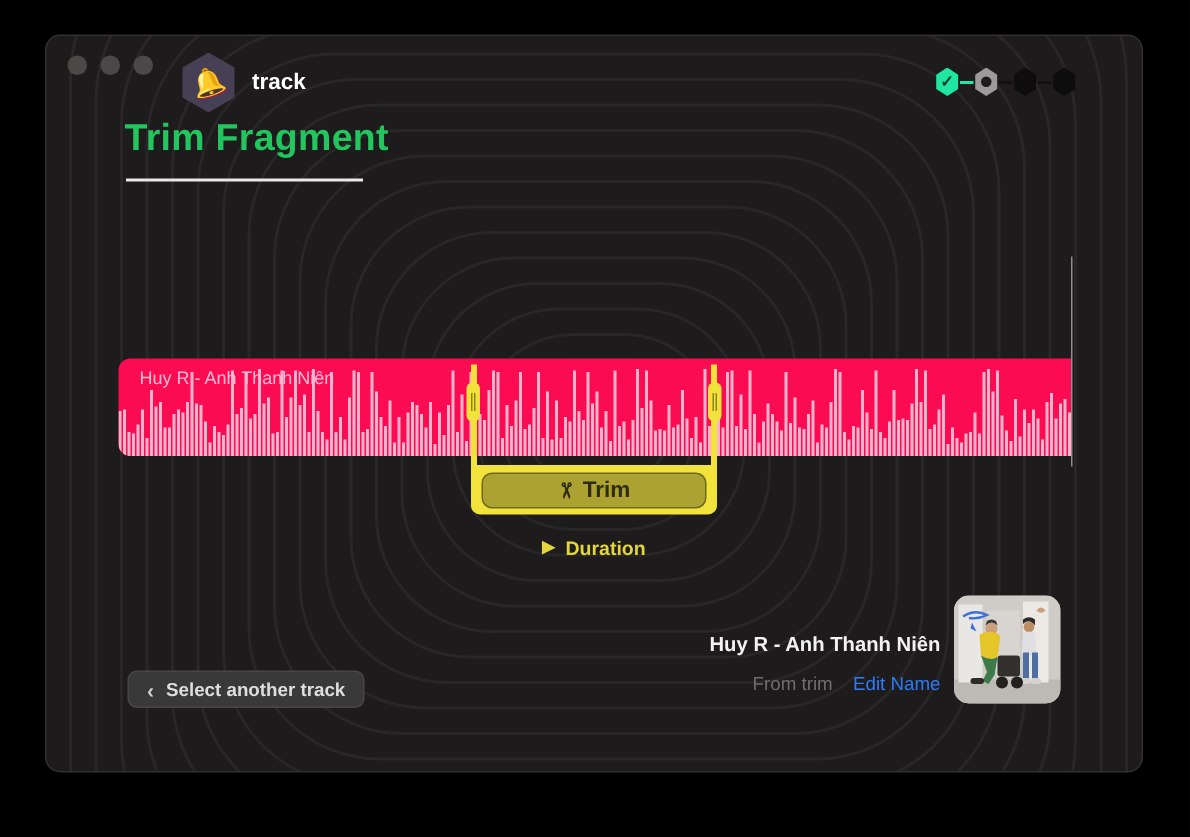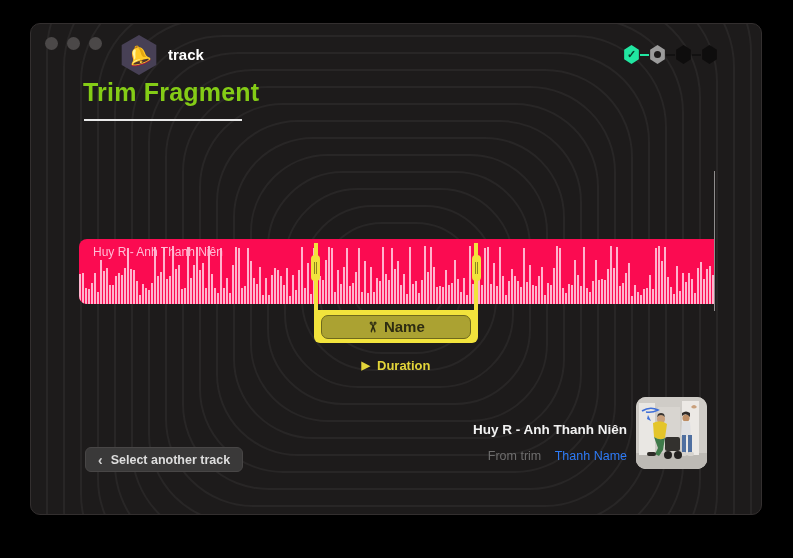--- a/index.html
+++ b/index.html
@@ -22,21 +22,21 @@
   .hexstep{width:17px;height:19px;clip-path:polygon(50% 0%,93.3% 25%,93.3% 75%,50% 100%,6.7% 75%,6.7% 25%);
     display:flex;align-items:center;justify-content:center;flex:none;}
   .hexstep.completed{background:#21e6a1;color:#063d2a;font-size:11px;font-weight:bold;}
   .hexstep.current{background:#9b9b9b;}
   .hexstep.current .hole{width:7px;height:7px;border-radius:50%;background:#1d1b1b;}
   .hexstep.pending{background:#0e0d0d;}
   .conn{width:9px;height:2px;flex:none;}
   .conn.done{background:#21e6a1;}
   .conn.todo{background:#121111;}
   
-  .page-title{position:absolute;left:52px;top:54px;color:#84cc16;font-size:25px;font-weight:bold;letter-spacing:.2px;}
+  .page-title{position:absolute;left:52px;top:54px;color:#22c55e;font-size:25px;font-weight:bold;letter-spacing:.2px;}
   .title-underline{position:absolute;left:53px;top:95px;width:158px;height:2px;background:#e9e9e9;}
   .subtitle{position:absolute;left:52px;top:112px;color:#4d4c4c;font-size:15px;}
   .skip-btn{position:absolute;right:48px;top:104px;height:23px;padding:0 12px;background:#3b3a3a;
     border:1px solid #4a4848;border-radius:6px;display:flex;align-items:center;gap:8px;
     color:#dedede;font-size:13px;font-weight:bold;cursor:pointer;}
   .skip-btn .chev{color:#cfcfcf;font-size:15px;font-weight:bold;line-height:1;}
   
   .wave-band{position:absolute;left:48px;top:215px;width:635px;height:65px;background:#fb0b51;
     border-radius:8px 0 0 8px;overflow:hidden;}
   .wave-bars{position:absolute;left:0;bottom:0;right:0;height:65px;display:flex;align-items:flex-end;}
@@ -366,40 +366,40 @@
         <i></i>
         <i></i>
       </div>
     <div class="handle right">
         <i></i>
         <i></i>
       </div>
     <div class="sel-bottom">
       <div class="trim-btn">
         <span class="scissors">✂</span>
-        <span>Name</span>
+        <span>Trim</span>
       </div>
     </div>
   </div>
 
   <div class="preview-btn">
     <span class="play">▶</span>
     <span>Duration</span>
   </div>
 
   <div class="back-btn">
     <span class="chev">‹</span>
     <span>Select another track</span>
   </div>
 
   <div class="track-info">
     <div class="track-title">Huy R - Anh Thanh Niên</div>
     <div class="track-sub">
       <span class="from-local">From trim</span>
-      <span class="edit-name">Thanh Name</span>
+      <span class="edit-name">Edit Name</span>
     </div>
   </div>
 
   <div class="album">
     <svg width="71" height="72" viewBox="0 0 71 72">
       <rect x="0" y="0" width="71" height="72" fill="#cfccc7"></rect>
       <rect x="0" y="56" width="71" height="16" fill="#bdbab5"></rect>
       <rect x="3" y="6" width="16" height="52" fill="#e9e7e3"></rect>
       <rect x="46" y="4" width="17" height="54" fill="#ece9e5"></rect>
       <rect x="22" y="10" width="22" height="40" fill="#d8d5d0"></rect>

